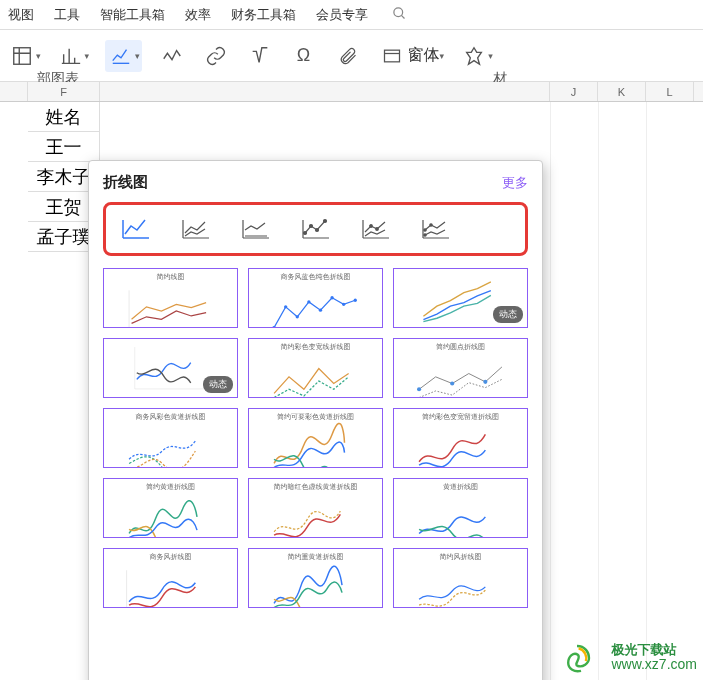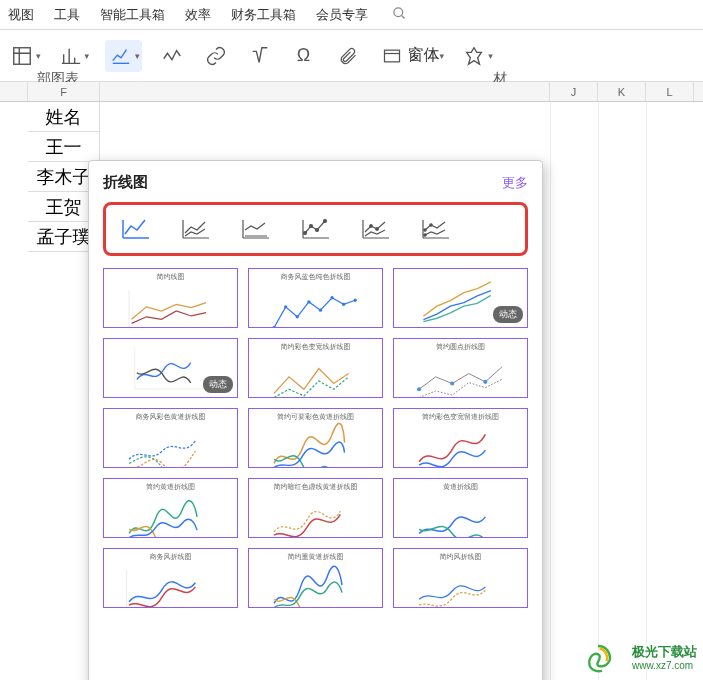--- a/index.html
+++ b/index.html
@@ -35,21 +35,21 @@
 .thumb-grid { display: grid; grid-template-columns: repeat(3, 1fr); gap: 10px; }
 .thumb { border: 1px solid #8b5cf6; height: 60px; background: #fff; position: relative; overflow: hidden; }
 .thumb svg { width: 100%; height: 100%; }
 .thumb-title { font-size: 7px; color: #666; text-align: center; padding-top: 3px; }
 .badge { position: absolute; right: 4px; bottom: 4px; background: #666; color: #fff; font-size: 9px; padding: 2px 6px; border-radius: 8px; }
 
 .watermark { position: absolute; right: 6px; bottom: 6px; display: flex; align-items: center; gap: 18px; }
 .wm-swirl { width: 32px; height: 32px; }
 .wm-text { display: flex; flex-direction: column; line-height: 1.1; }
 .wm-top { font-size: 13px; font-weight: bold; color: #2a8e3f; }
-.wm-bot { font-size: 10px; color: #2a8e3f; }
+.wm-bot { font-size: 14px; color: #2a8e3f; }
 
 .gridlines { position: absolute; left: 100px; top: 20px; right: 0; bottom: 0; }
 .vline { position: absolute; top: 0; bottom: 0; width: 1px; background: #eee; }
 </style>
 </head>
 <body>
 
 <div class="menubar">
   <span class="menu-item">视图</span>
   <span class="menu-item">工具</span>

